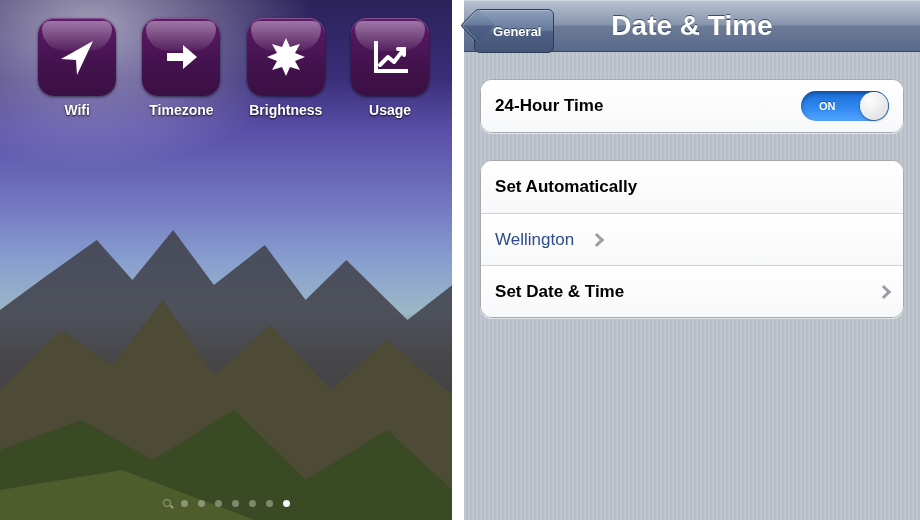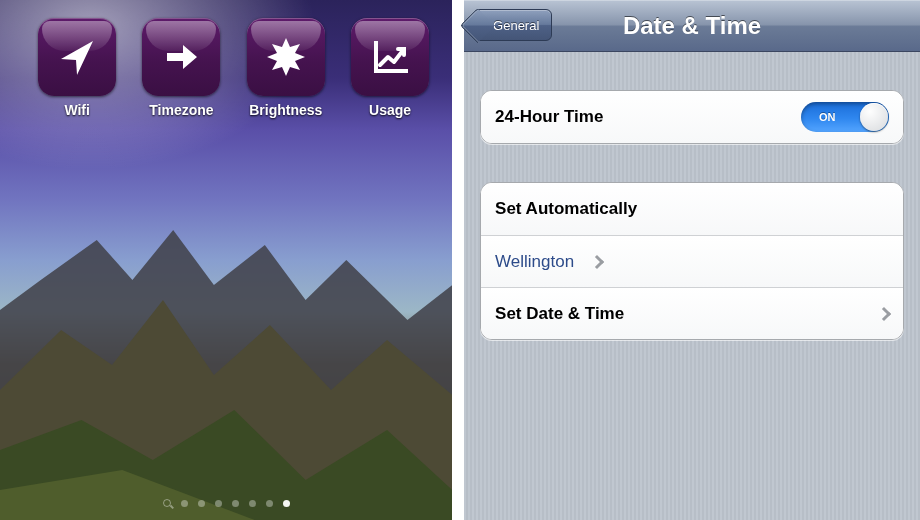--- a/index.html
+++ b/index.html
@@ -79,46 +79,46 @@
   }
   .navbar {
     height: 52px;
     background: linear-gradient(to bottom, #b9c4d4 0%, #8795ac 48%, #6b7b97 52%, #59698a 100%);
     border-bottom: 1px solid #3b4660;
     display: flex; align-items: center; justify-content: center;
     position: relative;
     box-shadow: 0 1px 0 rgba(255,255,255,0.3) inset;
   }
   .nav-title {
-    color: #fff; font-size: 24px; font-weight: 700;
+    color: #fff; font-size: 28px; font-weight: 700;
     text-shadow: 0 -1px 0 rgba(0,0,0,0.55);
   }
   .back-btn {
-    position: absolute; left: 10px; top: 9px; height: 32px;
+    position: absolute; left: 10px; top: 9px; height: 44px;
     display: flex; align-items: center;
     padding: 0 12px 0 18px;
-    color: #fff; font-size: 13px; font-weight: 400;
+    color: #fff; font-size: 13px; font-weight: 700;
     text-shadow: 0 -1px 0 rgba(0,0,0,0.5);
     background: linear-gradient(to bottom, #8fa0bd 0%, #667a9c 48%, #4e6186 52%, #445577 100%);
     border: 1px solid #2d3b55;
     border-radius: 6px;
     box-shadow: inset 0 1px 0 rgba(255,255,255,0.3);
   }
   .back-btn::before {
     content:""; position:absolute; left:-10px; top:3px; width:24px; height:24px;
     background: linear-gradient(135deg, #8fa0bd 0%, #667a9c 48%, #4e6186 52%, #445577 100%);
     border: 1px solid #2d3b55;
     border-right: none; border-top: none;
     transform: rotate(45deg);
     border-radius: 4px 0 0 4px;
     box-shadow: inset 1px -1px 0 rgba(255,255,255,0.25);
   }
 
   .group {
-    margin: 38px 16px 0 16px;
+    margin: 27px 16px 0 16px;
     background: #fff;
     border: 1px solid #a6a9ad;
     border-radius: 12px;
     overflow: hidden;
     box-shadow: 0 1px 0 rgba(255,255,255,0.6);
   }
   .row {
     display: flex; align-items: center; justify-content: space-between;
     min-height: 52px;
     padding: 0 14px;

